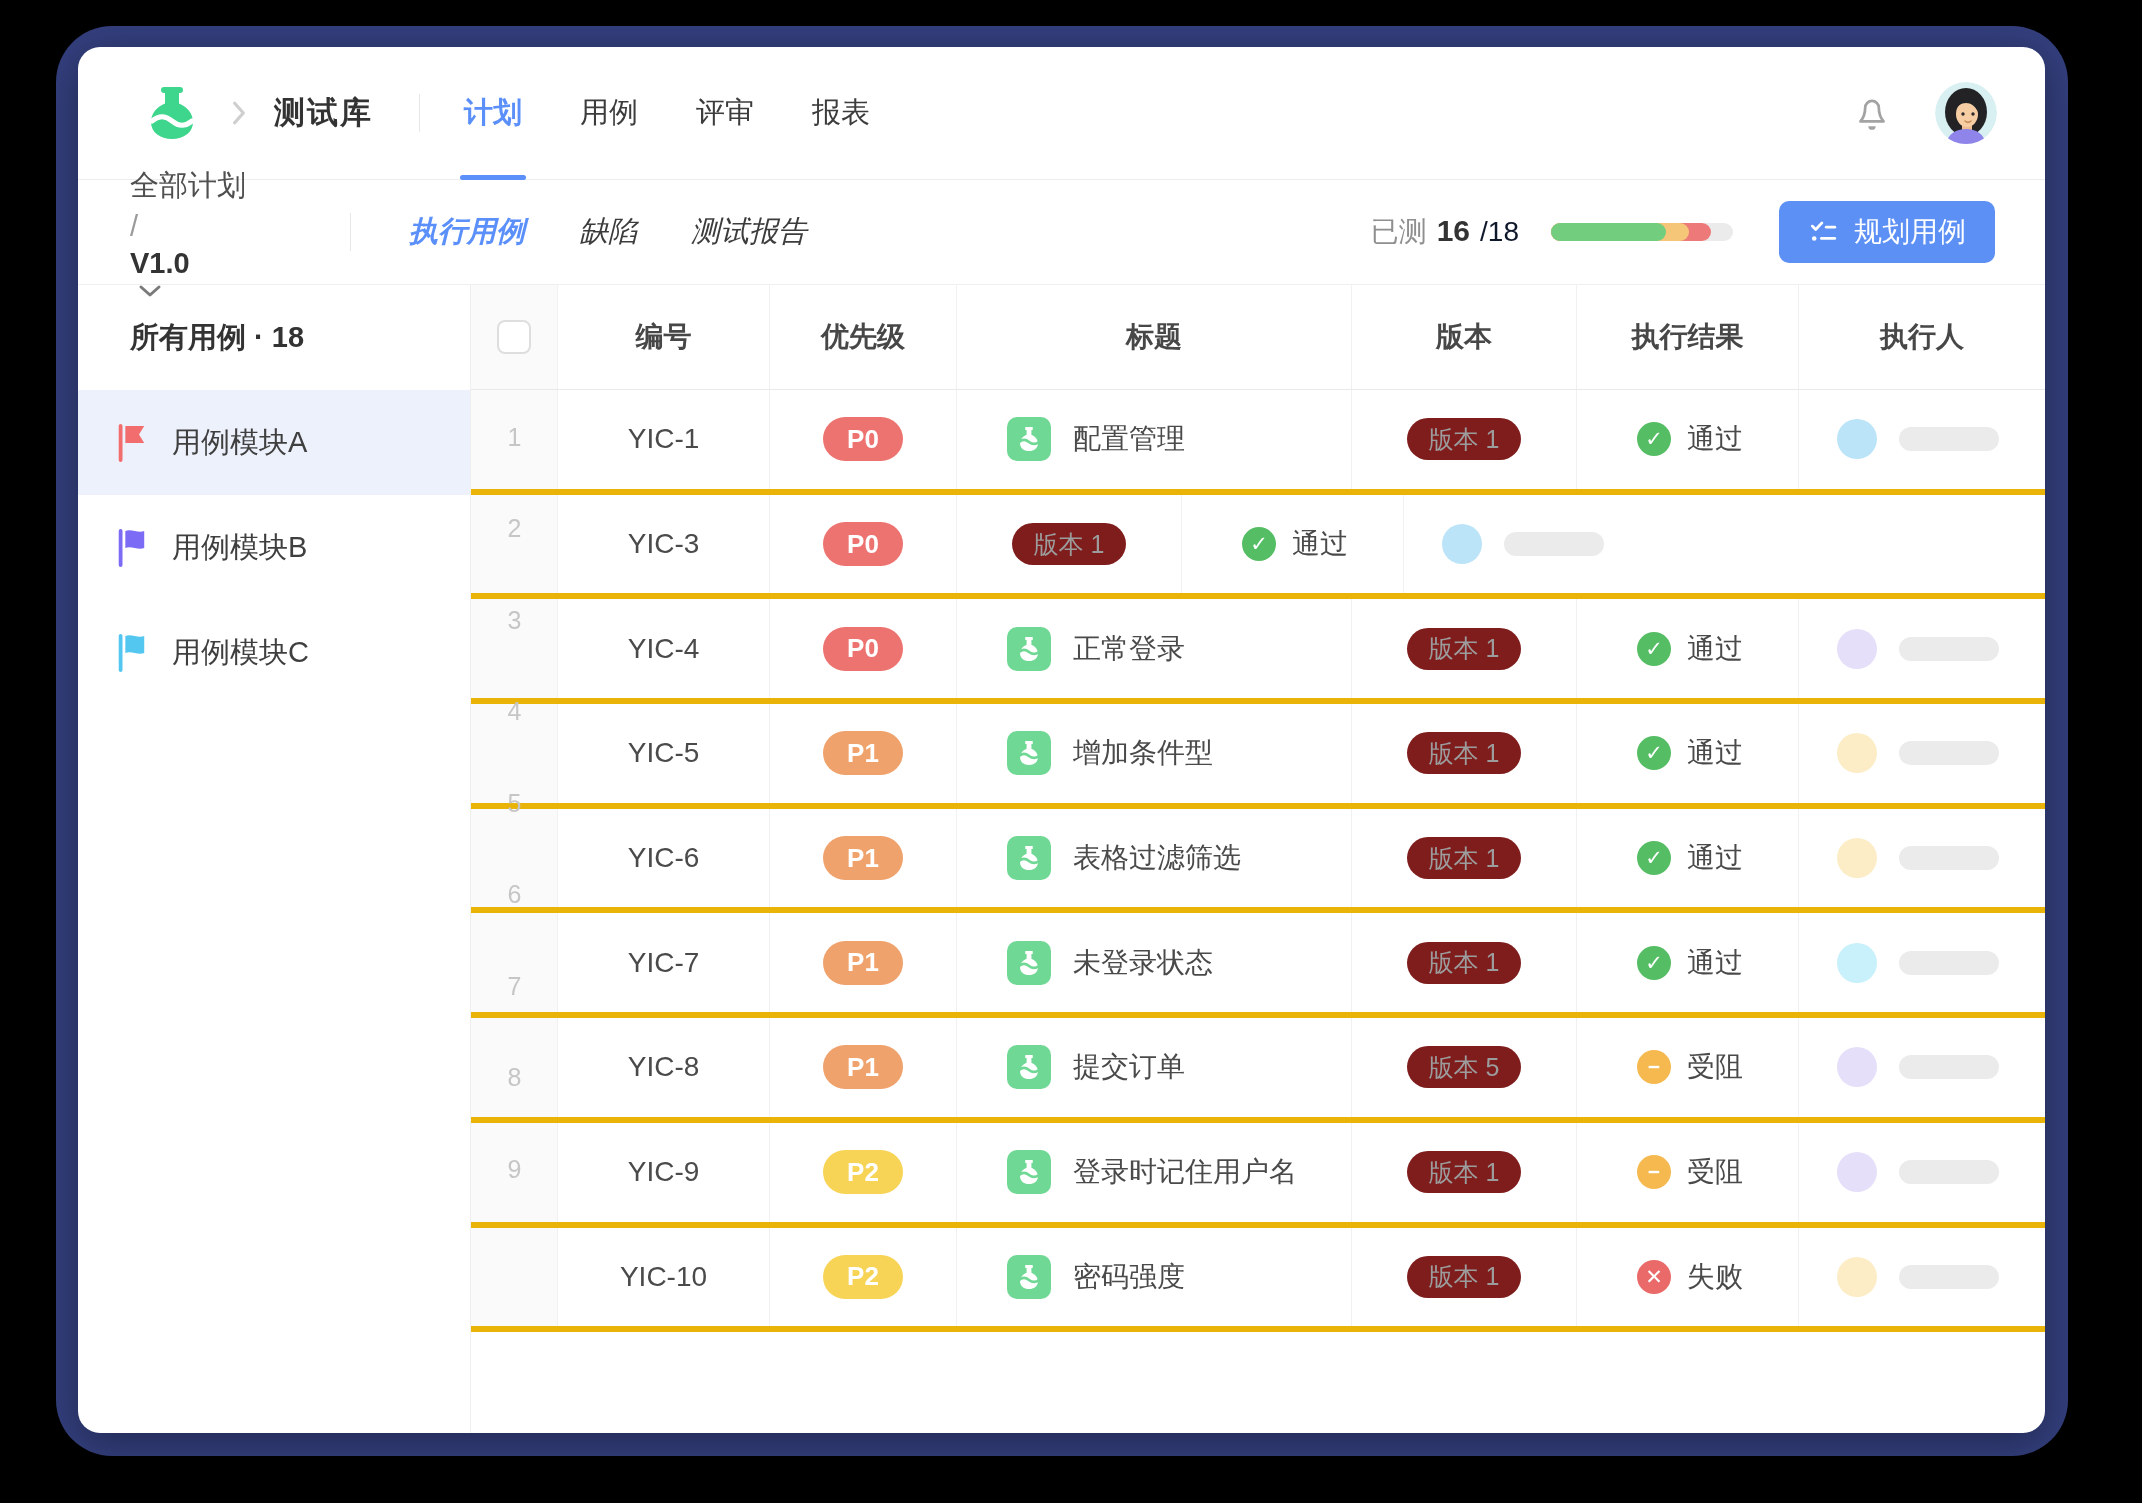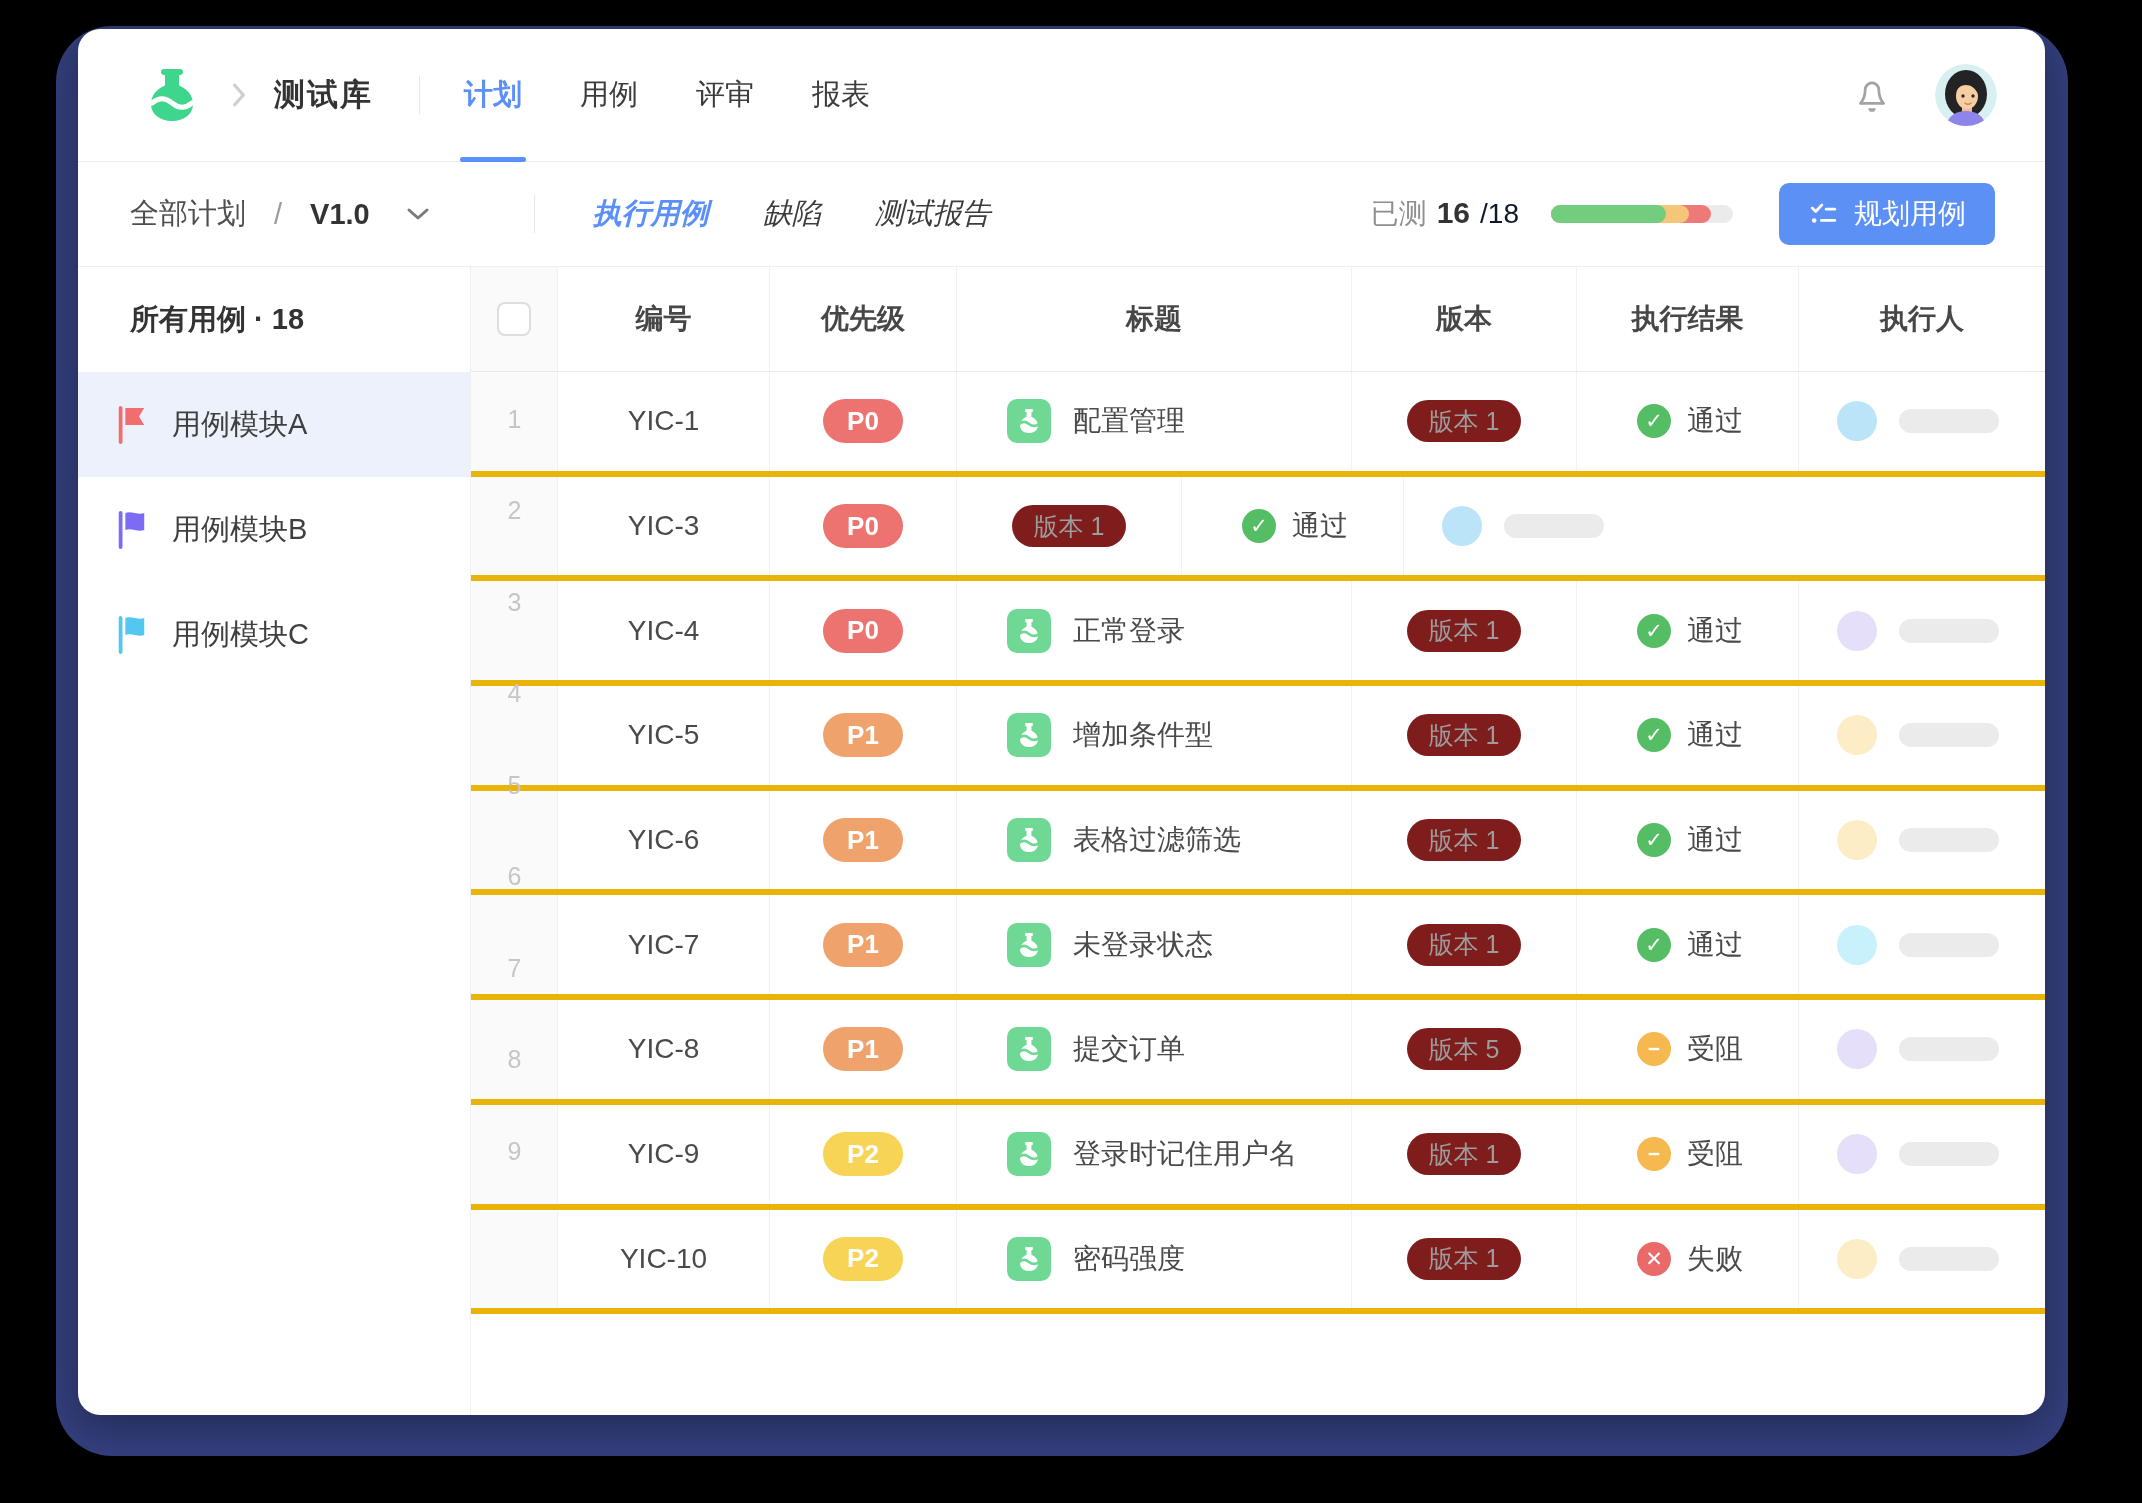--- a/index.html
+++ b/index.html
@@ -1,20 +1,20 @@
 <!DOCTYPE html>
 <html><head>
 <meta charset="utf-8">
 <style>
   * { margin:0; padding:0; box-sizing:border-box; }
   body { background:#000; font-family:"Liberation Sans","DejaVu Sans",sans-serif; }
   .stage { position:relative; width:2142px; height:1503px; background:#000; overflow:hidden; }
   .navy-frame { position:absolute; left:56px; top:26px; width:2012px; height:1430px;
     background:#333F7D; border-radius:56px; }
-  .card { position:absolute; left:78px; top:29px; width:1967px; height:1386px; background:#fff;
+  .card { position:absolute; left:78px; top:47px; width:1967px; height:1386px; background:#fff;
     border-radius:22px; overflow:hidden; display:flex; flex-direction:column;
     box-shadow:0 10px 40px rgba(0,0,0,.35); }
 
   
   .app-header { height:133px; flex:none; display:flex; align-items:center;
     padding:0 48px 0 62px; border-bottom:1px solid #EDEDED; }
   .logo { width:64px; height:64px; flex:none; }
   .crumb-chev { margin:0 26px; display:flex; }
   .page-title { font-size:31px; font-weight:700; color:#333; letter-spacing:2px; }
   .v-div { width:1px; height:38px; background:#E7E7E7; margin:0 44px 0 46px; }
@@ -23,21 +23,21 @@
   .nav-tab.active { color:#5B8FF9; font-weight:700; }
   .nav-tab.active::after { content:""; position:absolute; left:50%; transform:translateX(-50%);
     bottom:0; width:66px; height:5px; border-radius:3px; background:#5B8FF9; }
   .header-right { margin-left:auto; display:flex; align-items:center; gap:42px; }
   .bell { width:42px; height:42px; display:flex; }
   .avatar { width:62px; height:62px; border-radius:50%; overflow:hidden; flex:none; }
 
   
   .toolbar { height:105px; flex:none; display:flex; align-items:center;
     padding:0 50px 0 52px; border-bottom:1px solid #EFEFEF; }
-  .plan-selector { display:flex; align-items:center; gap:28px; font-size:29px; color:#4F4F4F; cursor:pointer; }
+  .plan-selector { display:flex; gap:4px; font-size:29px; color:#4F4F4F; cursor:pointer;flex-direction:column; }
   .plan-version { font-weight:700; color:#333; }
   .plan-sep { color:#9A9A9A; }
   .dd-chev { margin-left:8px; display:flex; }
   .v-div2 { width:1px; height:38px; background:#E7E7E7; margin:0 58px 0 104px; }
   .sub-tabs { display:flex; gap:54px; font-size:29px; color:#3C3C3C; }
   .sub-tab { cursor:pointer;font-style:italic; }
   .sub-tab.active { color:#5B8FF9; font-weight:700; }
   .toolbar-right { margin-left:auto; display:flex; align-items:center; }
   .tested { font-size:28px; color:#8F8F8F; display:flex; align-items:baseline; gap:10px; }
   .tested-count { color:#333; font-weight:700; font-size:30px; }

